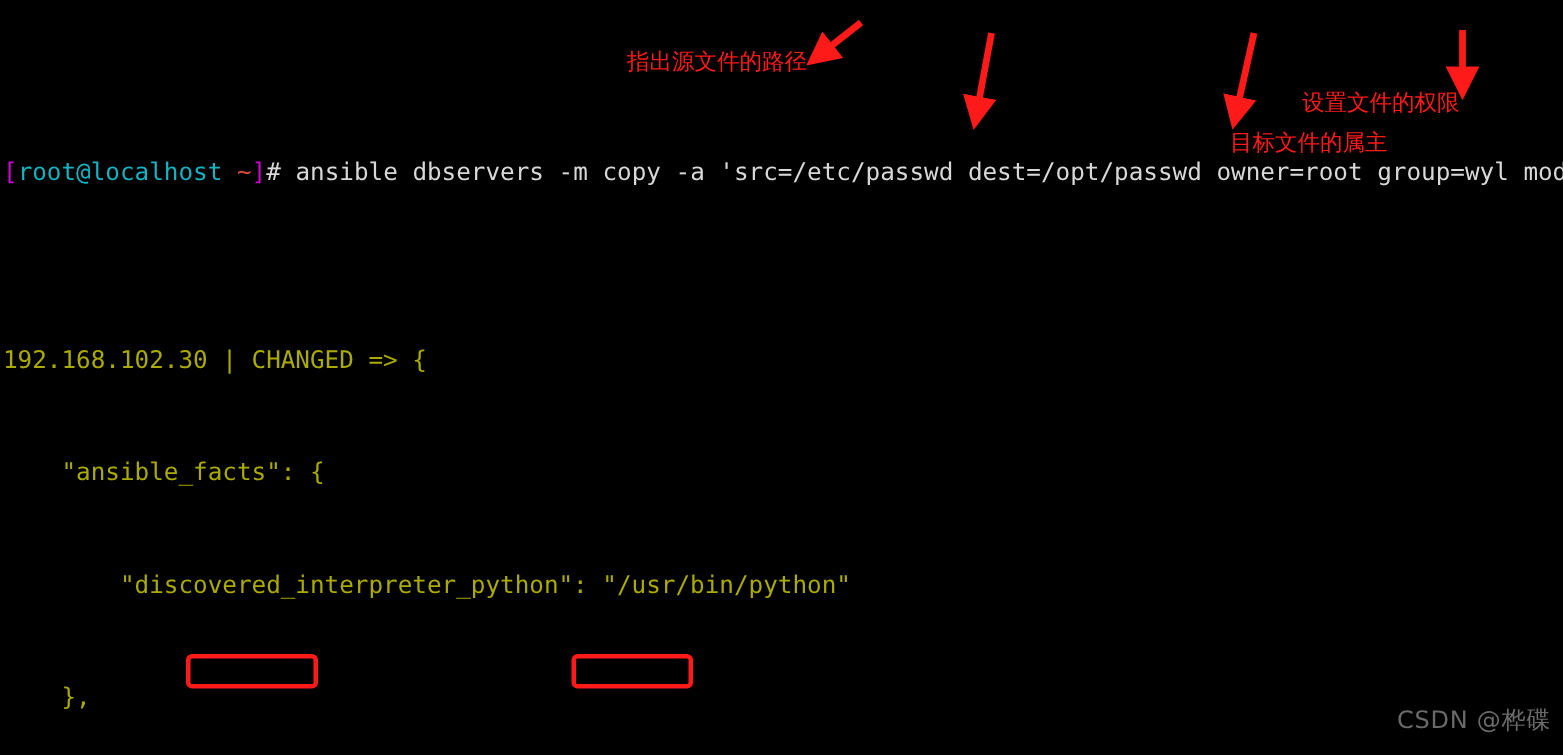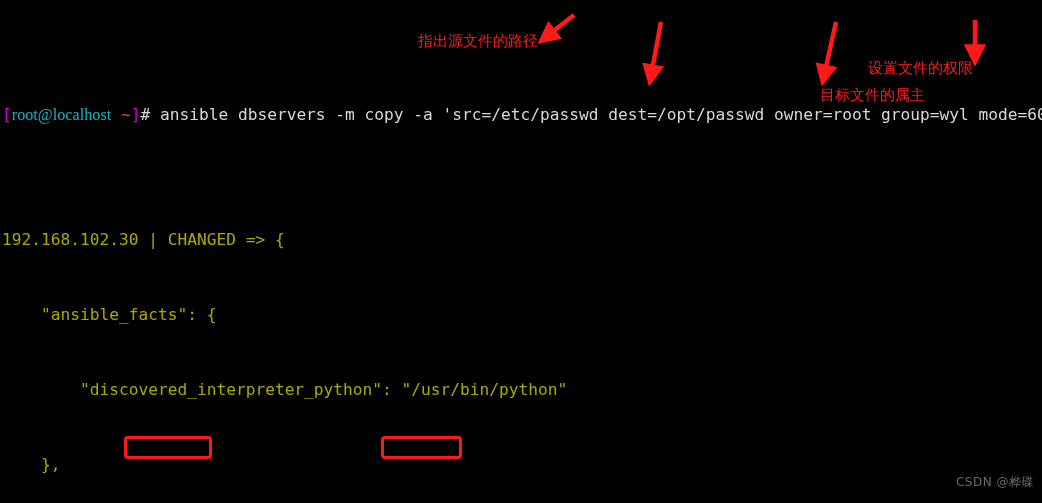--- a/index.html
+++ b/index.html
@@ -33,21 +33,21 @@
     white-space: pre;
     color: #aaaa00;
     letter-spacing: 0px;
   }
   .line {
     height: 25px;
     white-space: pre;
   }
   
   .c-magenta { color: #d000d0; }
-  .c-cyan    { color: #12b4c4; font-family: Liberation Serif, serif; }
+  .c-cyan    { color: #12b4c4; }
   .c-red     { color: #e04a3a; }
   .c-white   { color: #d8d8d8; }
 
   
   .anno {
     position: absolute;
     color: #ff1a1a;
     font-family: "DejaVu Sans", "Liberation Sans", sans-serif;
     font-size: 15px;
     line-height: 18px;
@@ -68,21 +68,21 @@
     border-radius: 4px;
     box-sizing: border-box;
     background: transparent;
   }
   .watermark {
     position: absolute;
     right: 8px;
     bottom: 12px;
     color: #6a6a6a;
     font-family: "DejaVu Sans", "Liberation Sans", sans-serif;
-    font-size: 12px;
+    font-size: 16px;
     letter-spacing: 0.5px;
   }
 </style>
 </head>
 <body>
 
 <div id="terminal">
 
   <div class="term-body">
 

